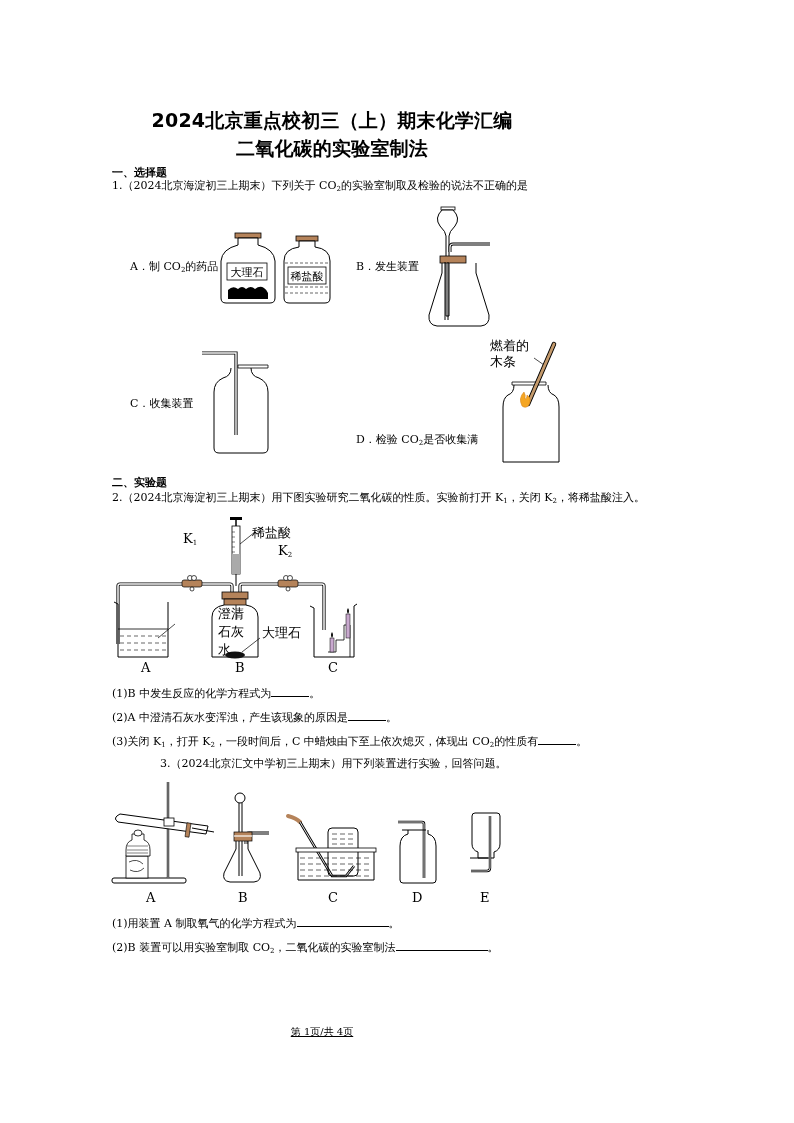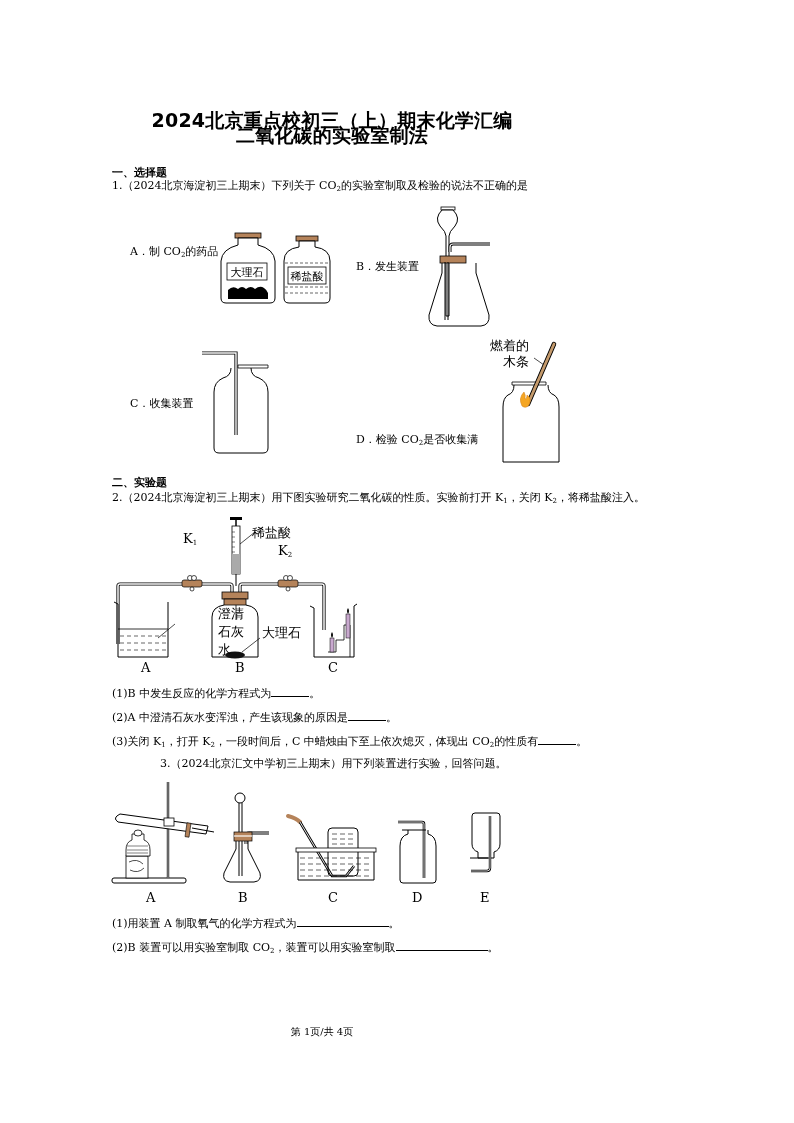--- a/index.html
+++ b/index.html
@@ -7,34 +7,34 @@
            font-family: "DejaVu Serif", "Liberation Serif", serif; color: #000; }
     .abs { position: absolute; }
     .title { left: 0; width: 664px; text-align: center; font-family: "DejaVu Sans", "Liberation Sans", sans-serif;
              font-weight: bold; font-size: 19px; line-height: 24px; letter-spacing: 0.2px; }
     .sec { font-family: "DejaVu Sans", "Liberation Sans", sans-serif; font-weight: bold; font-size: 11px; }
     .txt { font-size: 11px; line-height: 14px; white-space: nowrap; }
     .blank { display: inline-block; border-bottom: 1px solid #000; height: 10px; vertical-align: baseline; }
     sub { font-size: 7px; vertical-align: -2px; line-height: 0; }
     svg { position: absolute; overflow: visible; }
     .diag-label { font-family: "DejaVu Serif", "Liberation Serif", serif; font-size: 13px; }
-    .footer { left: 0; width: 644px; text-align: center; font-size: 10px; }
+    .footer { left: 0; width: 644px; text-align: center; font-size: 10px; text-decoration: underline; }
   </style>
 </head>
 <body>
 
 <div class="abs title" style="top:108px;">2024北京重点校初三（上）期末化学汇编</div>
-<div class="abs title" style="top:123px;">二氧化碳的实验室制法</div>
+<div class="abs title" style="top:136px;">二氧化碳的实验室制法</div>
 
 <div class="abs sec" style="left:112px; top:165px;">一、选择题</div>
 <div class="abs txt" style="left:112px; top:179px;">
   <span>1.（2024北京海淀初三上期末）下列关于 CO</span><sub>2</sub><span>的实验室制取及检验的说法不正确的是</span>
 </div>
 
-<div class="abs txt" style="left:130px; top:245px;">
+<div class="abs txt" style="left:130px; top:260px;">
   <span>A．制 CO</span><sub>2</sub><span>的药品</span>
 </div>
 <svg style="left:222px; top:230px;" width="120" height="75">
 
   <rect x="13" y="3" width="26" height="5" fill="#b5835a" stroke="#000" stroke-width="0.8"></rect>
   <path d="M16 8 h20 v7 q16 4 17 16 v37 q0 5 -5 5 h-44 q-5 0 -5 -5 v-37 q1 -12 17 -16 z" fill="#fff" stroke="#000" stroke-width="1"></path>
   <rect x="5" y="33" width="40" height="17" fill="#fff" stroke="#000" stroke-width="0.8"></rect>
   <text x="25" y="46" text-anchor="middle" font-size="11" font-family="DejaVu Serif, serif">大理石</text>
   <path d="M6 60 q5 -5 10 -1 q4 -4 8 0 q5 -4 9 0 q5 -4 9 -1 q3 2 4 5 v6 h-40 z" fill="#000"></path>
 
@@ -63,21 +63,21 @@
 <svg style="left:200px; top:350px;" width="80" height="106">
   <path d="M2 3 h34 v82" fill="none" stroke="#000" stroke-width="3.2"></path>
   <path d="M2 3 h34 v82" fill="none" stroke="#fff" stroke-width="1.4"></path>
   <path d="M38 15 h30 v3 h-30 z" fill="#fff" stroke="#000" stroke-width="0.8"></path>
   <path d="M31 18 q0 8 -8 10 q-9 4 -9 14 v56 q0 5 5 5 h44 q5 0 5 -5 v-56 q0 -10 -9 -14 q-8 -2 -8 -10" fill="none" stroke="#000" stroke-width="1"></path>
 </svg>
 
 <div class="abs txt" style="left:356px; top:397px;margin-top:36px;">
   <span>D．检验 CO</span><sub>2</sub><span>是否收集满</span>
 </div>
-<div class="abs diag-label" style="left:490px; top:338px; line-height:16px;text-align:right;">
+<div class="abs diag-label" style="left:490px; top:338px; line-height:16px;">
   <div>燃着的</div>
   <div>木条</div>
 </div>
 <svg style="left:500px; top:340px;" width="70" height="126">
   <line x1="34" y1="18" x2="44" y2="25" stroke="#000" stroke-width="0.7"></line>
   <path d="M12 42 h34 v3 h-34 z" fill="#fff" stroke="#000" stroke-width="0.8"></path>
   <path d="M14 45 q0 8 -6 10 q-5 3 -5 12 v55 h56 v-55 q0 -9 -5 -12 q-6 -2 -6 -10" fill="none" stroke="#000" stroke-width="1"></path>
   <path d="M54 4 l-26 60" stroke="#000" stroke-width="4.5" stroke-linecap="round"></path>
   <path d="M54 4 l-26 60" stroke="#c49a6c" stroke-width="2.8" stroke-linecap="round"></path>
   <path d="M24 52 q-6 6 -2 14 q4 3 7 -1 q3 -7 -2 -10 q0 4 -2 4 q1 -4 -1 -7 z" fill="#f5a623" stroke="#d07a10" stroke-width="0.5"></path>
@@ -216,15 +216,15 @@
   <path d="M380 40 v52 q0 3 -3 3 h-16" fill="none" stroke="#fff" stroke-width="0.8"></path>
   <line x1="360" y1="82" x2="378" y2="82" stroke="#000" stroke-width="1"></line>
 </svg>
 <div class="abs diag-label" style="left:146px; top:890px;">A</div>
 <div class="abs diag-label" style="left:238px; top:890px;">B</div>
 <div class="abs diag-label" style="left:328px; top:890px;">C</div>
 <div class="abs diag-label" style="left:412px; top:890px;">D</div>
 <div class="abs diag-label" style="left:480px; top:890px;">E</div>
 
 <div class="abs txt" style="left:112px; top:916px;"><span>(1)用装置 A 制取氧气的化学方程式为</span><span class="blank" style="width:92px;"></span><span>。</span></div>
-<div class="abs txt" style="left:112px; top:940px;"><span>(2)B 装置可以用实验室制取 CO</span><sub>2</sub><span>，装置可以用实验室制取</span><span class="blank" style="width:92px;"></span><span>。</span></div>
+<div class="abs txt" style="left:112px; top:940px;"><span>(2)B 装置可以用实验室制取 CO</span><sub>2</sub><span>，二氧化碳的实验室制法</span><span class="blank" style="width:92px;"></span><span>。</span></div>
 
 <div class="abs footer" style="top:1025px;">第 1页/共 4页</div>
 
 </body></html>

